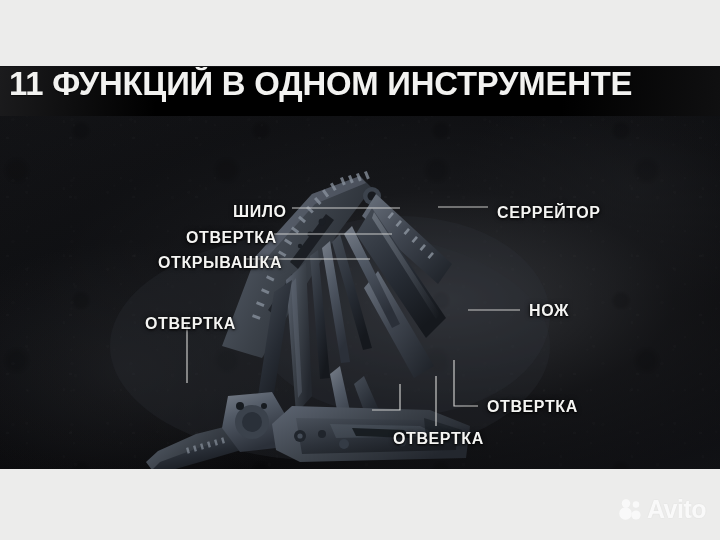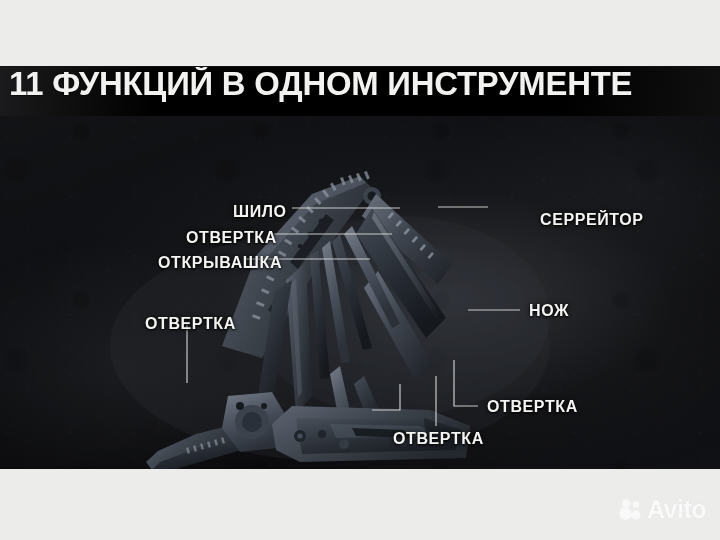--- a/index.html
+++ b/index.html
@@ -317,21 +317,21 @@
 
   <div class="callout-label" style="left:186px; top:229px;">ОТВЕРТКА</div>
 
   <div class="callout-label" style="left:128px; top:254px;margin-left:30px;">ОТКРЫВАШКА</div>
 
   <div class="callout-label" style="left:145px; top:315px;">ОТВЕРТКА</div>
 
 
   <div class="callout-label" style="left:393px; top:430px;">ОТВЕРТКА</div>
 
-  <div class="callout-label" style="left:497px; top:211px;margin-left:43px;">СЕРРЕЙТОР</div>
+  <div class="callout-label" style="left:497px; top:204px;">СЕРРЕЙТОР</div>
 
   <div class="callout-label" style="left:529px; top:302px;text-align:center;">НОЖ</div>
 
   <div class="callout-label" style="left:487px; top:398px;">ОТВЕРТКА</div>
 
   <div id="avito-watermark">
     <svg width="26" height="26" viewBox="0 0 26 26">
       <circle cx="8.5" cy="16.5" r="6.2" fill="#ffffff"></circle>
       <circle cx="9" cy="6.5" r="4.2" fill="#ffffff"></circle>
       <circle cx="19" cy="7.5" r="3.2" fill="#ffffff"></circle>

